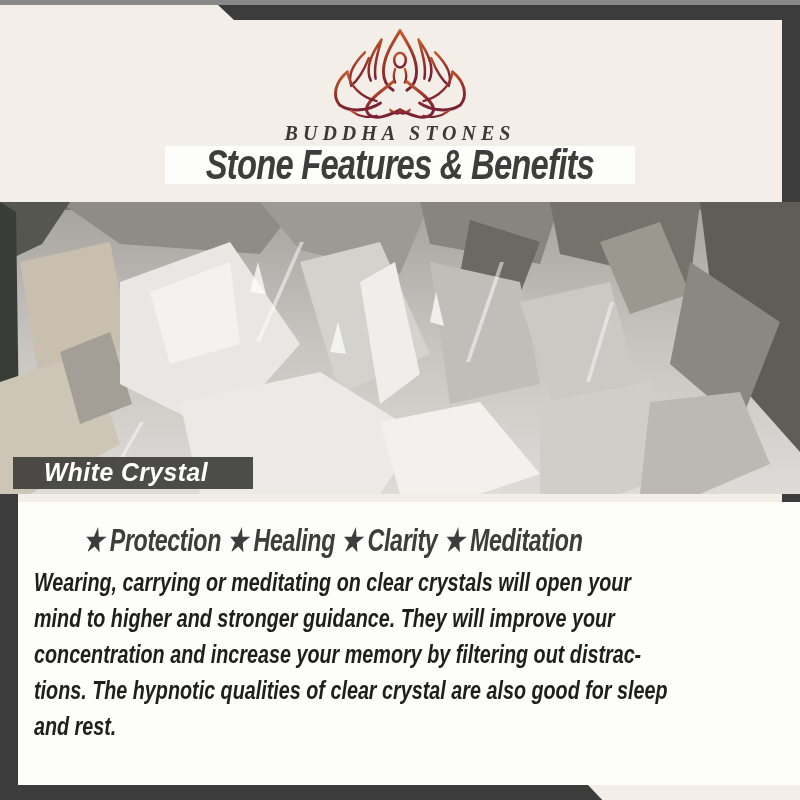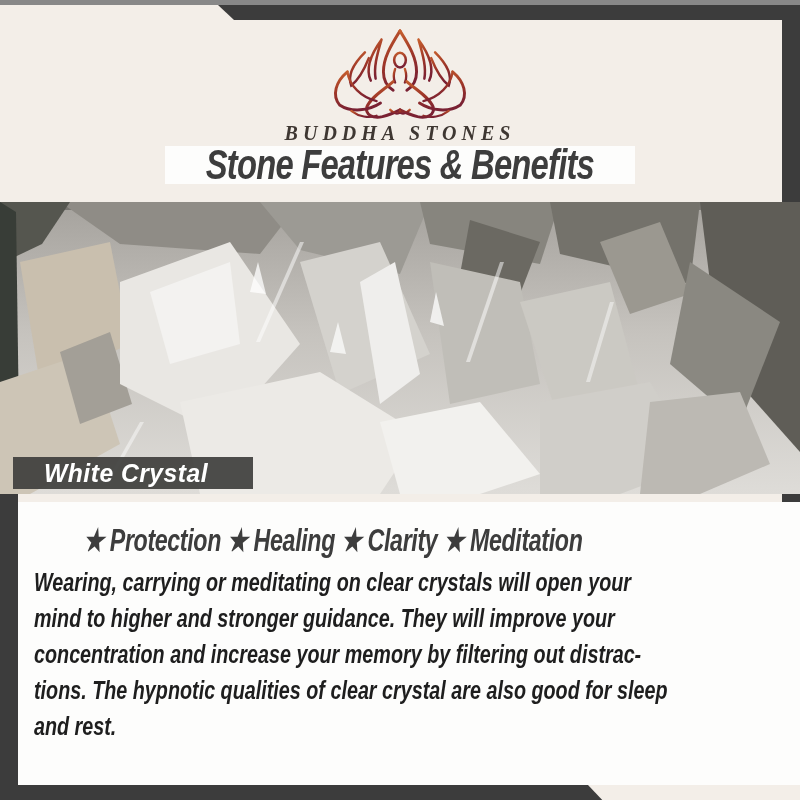--- a/index.html
+++ b/index.html
@@ -36,21 +36,21 @@
   .banner{position:absolute;left:165px;top:141px;width:470px;height:38px;
     background:var(--panel);display:flex;align-items:center;justify-content:center;}
   .banner span{font-size:42px;font-weight:bold;color:var(--title);
     white-space:nowrap;letter-spacing:-1px;
     transform:scaleX(.78);transform-origin:center;}
   
   .photo{position:absolute;left:0;top:197px;width:800px;height:292px;}
   .photo svg{display:block;width:100%;height:100%;}
   
   .stone-label{position:absolute;left:13px;top:452px;width:240px;height:32px;
-    background:var(--labelbg);display:flex;align-items:center;
+    background:var(--labelbg);display:flex;align-items:flex-start;
     padding-left:31px;box-sizing:border-box;}
   .stone-label span{color:#fff;font-size:26px;font-weight:bold;letter-spacing:.5px;
     white-space:nowrap;transform:scaleX(.95);transform-origin:left center;}
   
   .panel{position:absolute;left:18px;top:497px;width:782px;height:283px;
     background:var(--panel);}
   .benefits{position:absolute;left:0;top:517px;width:100%;}
   .benefits span{display:inline-block;font-size:31px;font-weight:bold;
     color:var(--title);white-space:nowrap;letter-spacing:-.5px;
     transform:scaleX(.75);transform-origin:center;}

